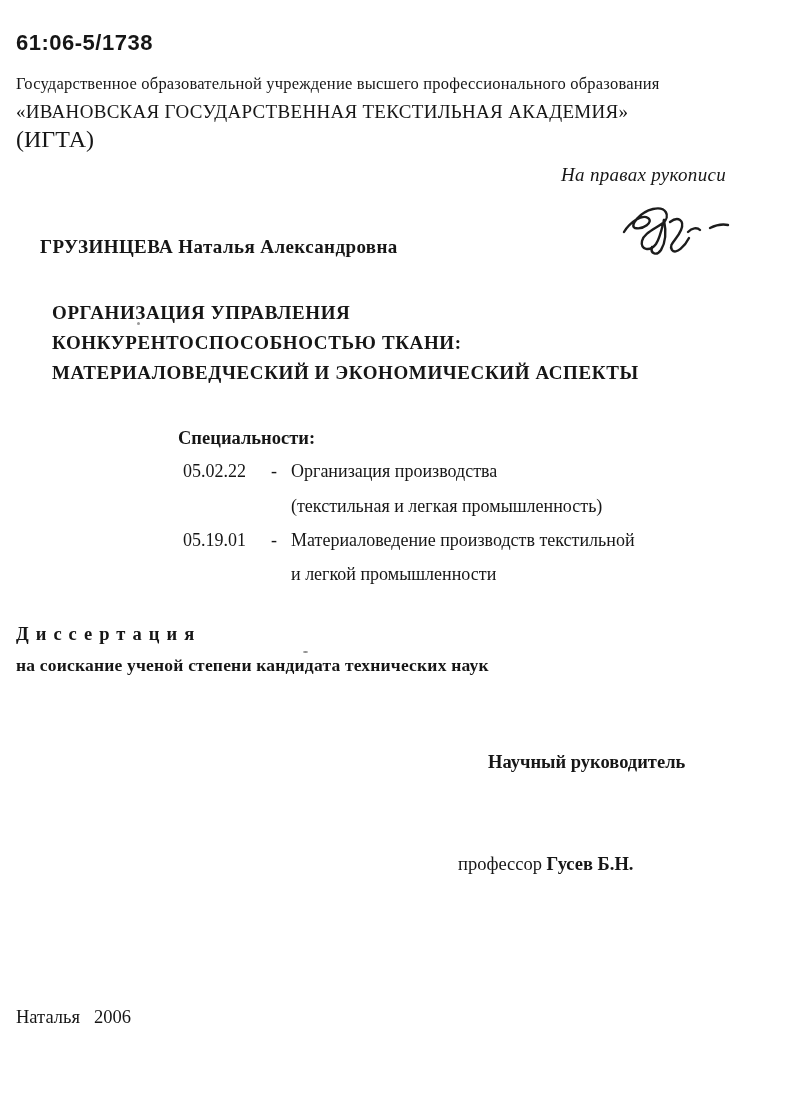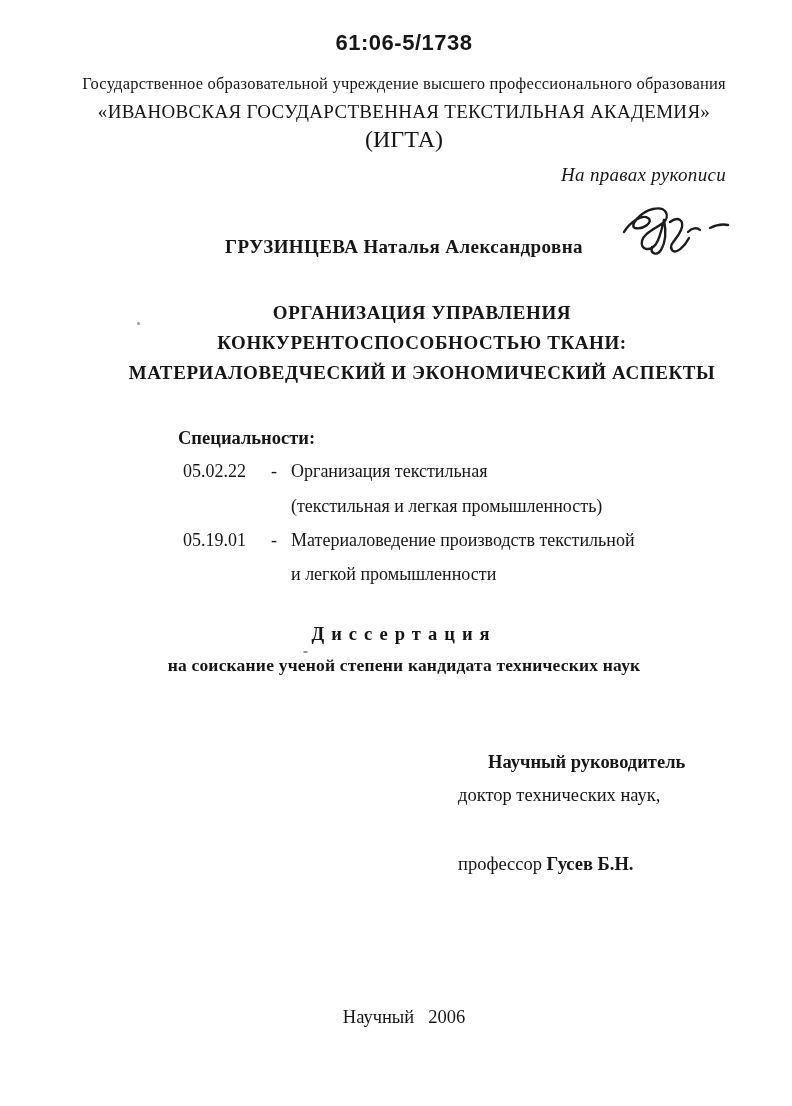--- a/index.html
+++ b/index.html
@@ -11,21 +11,21 @@
     position: relative;
     width: 792px;
     height: 1106px;
     margin: 0 auto;
     background: #ffffff;
     overflow: hidden;
     font-family: "Liberation Serif", "DejaVu Serif", serif;
     color: #161616;
   }
   .abs { position: absolute; }
-  .centered { left: 16px; right: 0; text-align: center; }
+  .centered { left: 16px; right: 0; }
 
   .doc-number {
     top: 30px;
     font-family: "Liberation Sans", "DejaVu Sans", sans-serif;
     font-weight: 700;
     font-size: 22px;
     letter-spacing: 0.5px;
   }
   .inst-line1 {
     top: 74px;
@@ -52,20 +52,21 @@
     top: 198px;
     left: 616px;
     width: 122px;
     height: 66px;
   }
   .author-name {
     top: 236px;
     font-weight: 700;
     font-size: 19px;
     letter-spacing: 0.4px;
+    margin-left: 24px;
   }
   .title-line1 { top: 302px; }
   .title-line2 { top: 332px; }
   .title-line3 { top: 362px; }
   .doc-title {
     font-weight: 700;
     font-size: 19px;
     letter-spacing: 0.6px;
     padding-left: 36px;
   }
@@ -143,43 +144,42 @@
 
   <div class="abs centered doc-title title-line1">ОРГАНИЗАЦИЯ УПРАВЛЕНИЯ</div>
 
   <div class="abs centered doc-title title-line2">КОНКУРЕНТОСПОСОБНОСТЬЮ ТКАНИ:</div>
 
   <div class="abs centered doc-title title-line3">МАТЕРИАЛОВЕДЧЕСКИЙ И ЭКОНОМИЧЕСКИЙ АСПЕКТЫ</div>
 
   <div class="abs spec-heading">Специальности:</div>
 
   <div class="abs spec-row spec-row-1">
-    <span class="spec-code">05.02.22</span><span class="spec-dash">-</span><span class="spec-text">Организация текстильная</span>
+    <span class="spec-code">05.02.22</span><span class="spec-dash">-</span><span class="spec-text">Организация производства</span>
   </div>
 
   <div class="abs spec-cont spec-row-1-cont">(текстильная и легкая промышленность)</div>
 
   <div class="abs spec-row spec-row-2">
     <span class="spec-code">05.19.01</span><span class="spec-dash">-</span><span class="spec-text">Материаловедение производств текстильной</span>
   </div>
 
   <div class="abs spec-cont spec-row-2-cont">и легкой промышленности</div>
 
   <div class="abs centered diss-word">Диссертация</div>
 
   <div class="abs centered diss-line2">на соискание ученой степени кандидата технических наук</div>
 
   <div class="abs supervisor sup-heading">Научный руководитель</div>
 
-  <div class="abs supervisor sup-line2">доктор технических наук,</div>
 
   <div class="abs supervisor sup-line3">
     <span>профессор </span><span class="sup-name">Гусев Б.Н.</span>
   </div>
 
   <div class="abs centered footer">
-    <span class="city">Научный</span><span>2006</span>
+    <span class="city">Наталья</span><span>2006</span>
   </div>
 
   <div class="speck speck-1"></div>
   <div class="speck speck-2"></div>
 
 </div>
 
 </body></html>

